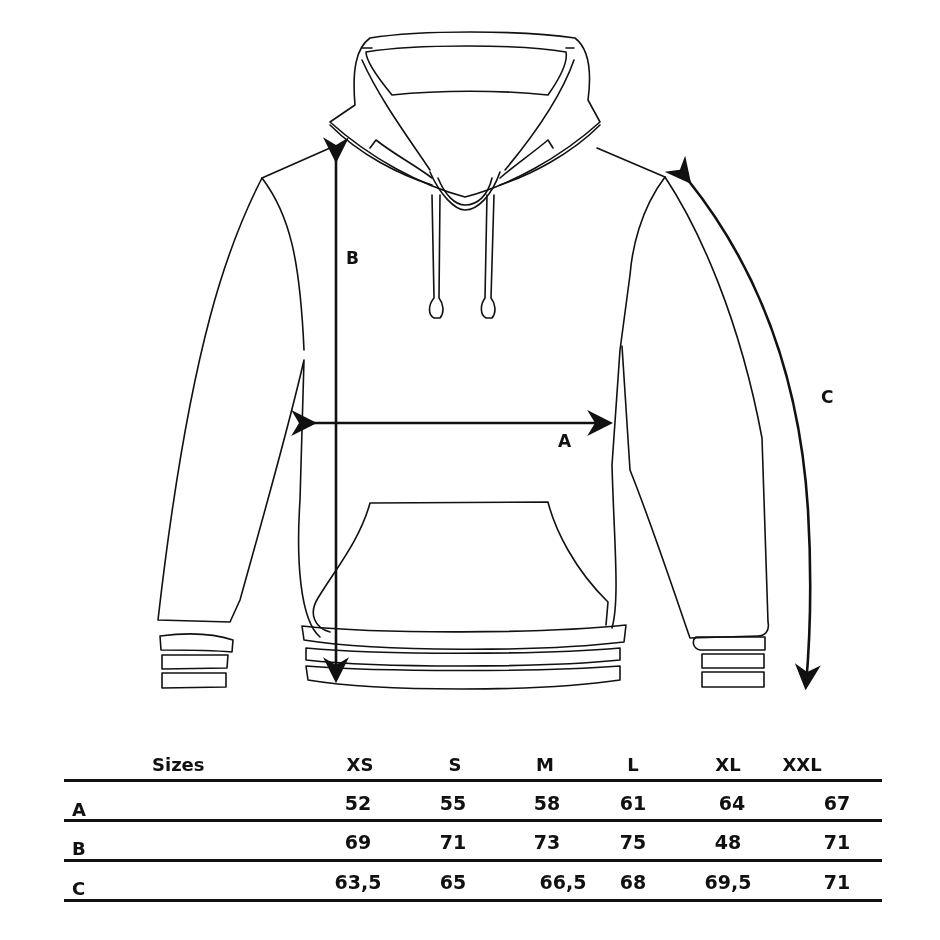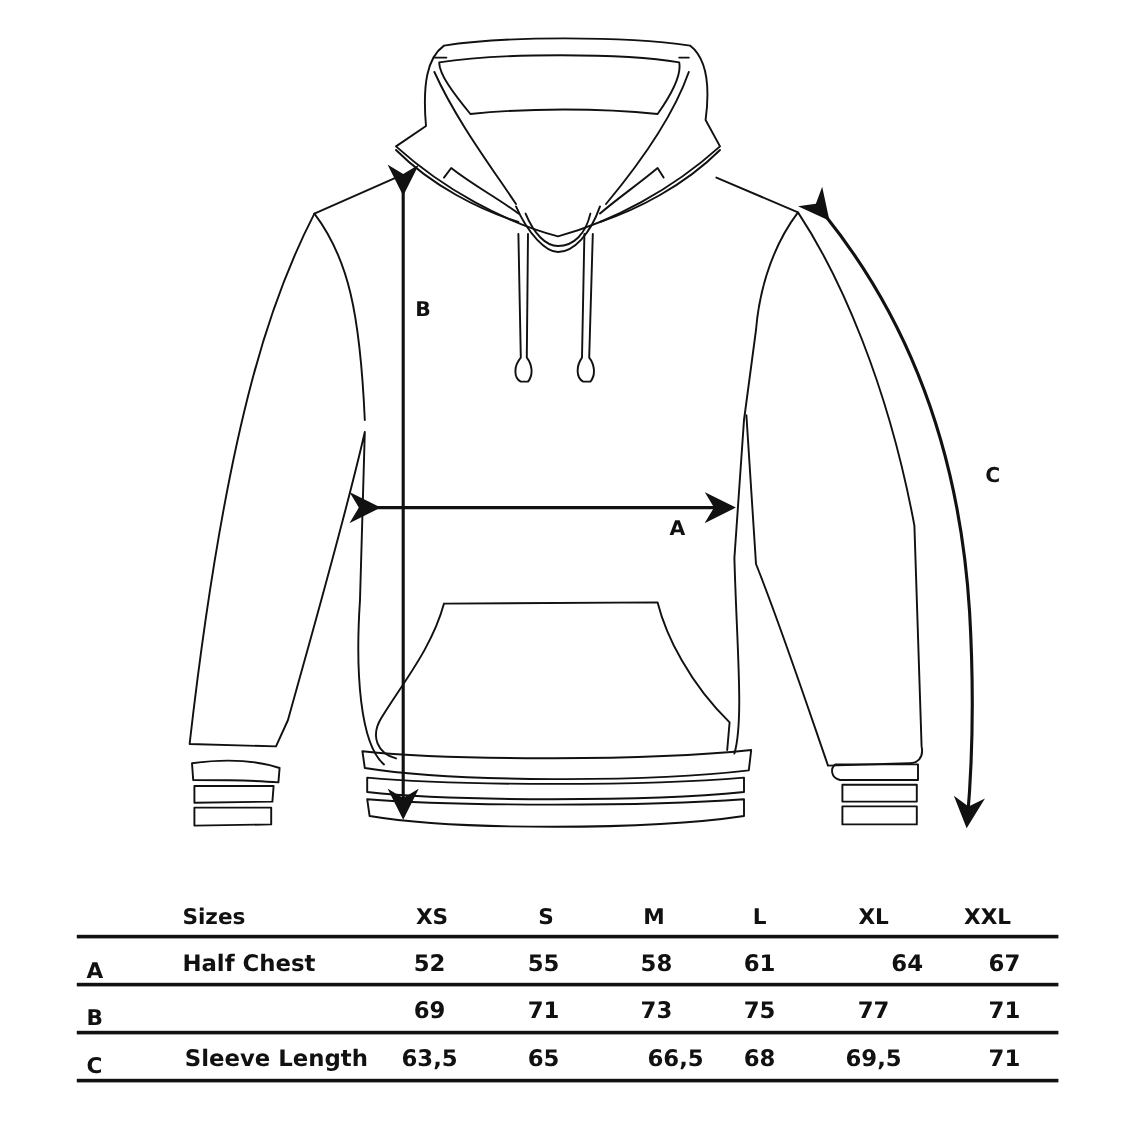--- a/index.html
+++ b/index.html
@@ -84,52 +84,50 @@
 <div class="label" style="left:821px; top:387px;">C</div>
 
 <div id="size-table">
   <div class="t-row header">
     <div class="cell name">Sizes</div>
     <div class="cell val" style="left:256px;">XS</div>
     <div class="cell val" style="left:351px;">S</div>
     <div class="cell val" style="left:441px;">M</div>
     <div class="cell val" style="left:529px;">L</div>
     <div class="cell val" style="left:624px;text-align:right;">XL</div>
-    <div class="cell val" style="left:719px;">XXL</div>
+    <div class="cell val" style="left:698px;">XXL</div>
   </div>
 </div>
 
 <div class="rule" style="top:779px;"></div>
 <div class="rule" style="top:819px;"></div>
 <div class="rule" style="top:859px;"></div>
 <div class="rule" style="top:899px;"></div>
 
 <div class="t-row" style="position:absolute; left:64px; top:783px; width:818px;">
   <div class="cell letter">A</div>
-  <div class="cell name">Half Chest</div>
   <div class="cell val" style="left:254px;">52</div>
   <div class="cell val" style="left:349px;">55</div>
   <div class="cell val" style="left:443px;">58</div>
   <div class="cell val" style="left:529px;">61</div>
-  <div class="cell val" style="left:652px;">64</div>
+  <div class="cell val" style="left:628px;">64</div>
   <div class="cell val" style="left:733px;">67</div>
 </div>
 
 <div class="t-row" style="position:absolute; left:64px; top:822px; width:818px;">
   <div class="cell letter">B</div>
   <div class="cell val" style="left:254px;text-align:right;">69</div>
   <div class="cell val" style="left:349px;">71</div>
   <div class="cell val" style="left:443px;text-align:right;">73</div>
   <div class="cell val" style="left:529px;">75</div>
-  <div class="cell val" style="left:624px;">77</div>
+  <div class="cell val" style="left:624px;">48</div>
   <div class="cell val" style="left:733px;">71</div>
 </div>
 
 <div class="t-row" style="position:absolute; left:64px; top:862px; width:818px;">
   <div class="cell letter">C</div>
-  <div class="cell name" style="left:90px;">Sleeve Length</div>
   <div class="cell val" style="left:254px;">63,5</div>
   <div class="cell val" style="left:349px;">65</div>
   <div class="cell val" style="left:459px;">66,5</div>
   <div class="cell val" style="left:529px;">68</div>
   <div class="cell val" style="left:624px;">69,5</div>
   <div class="cell val" style="left:733px;">71</div>
 </div>
 
 </body></html>

